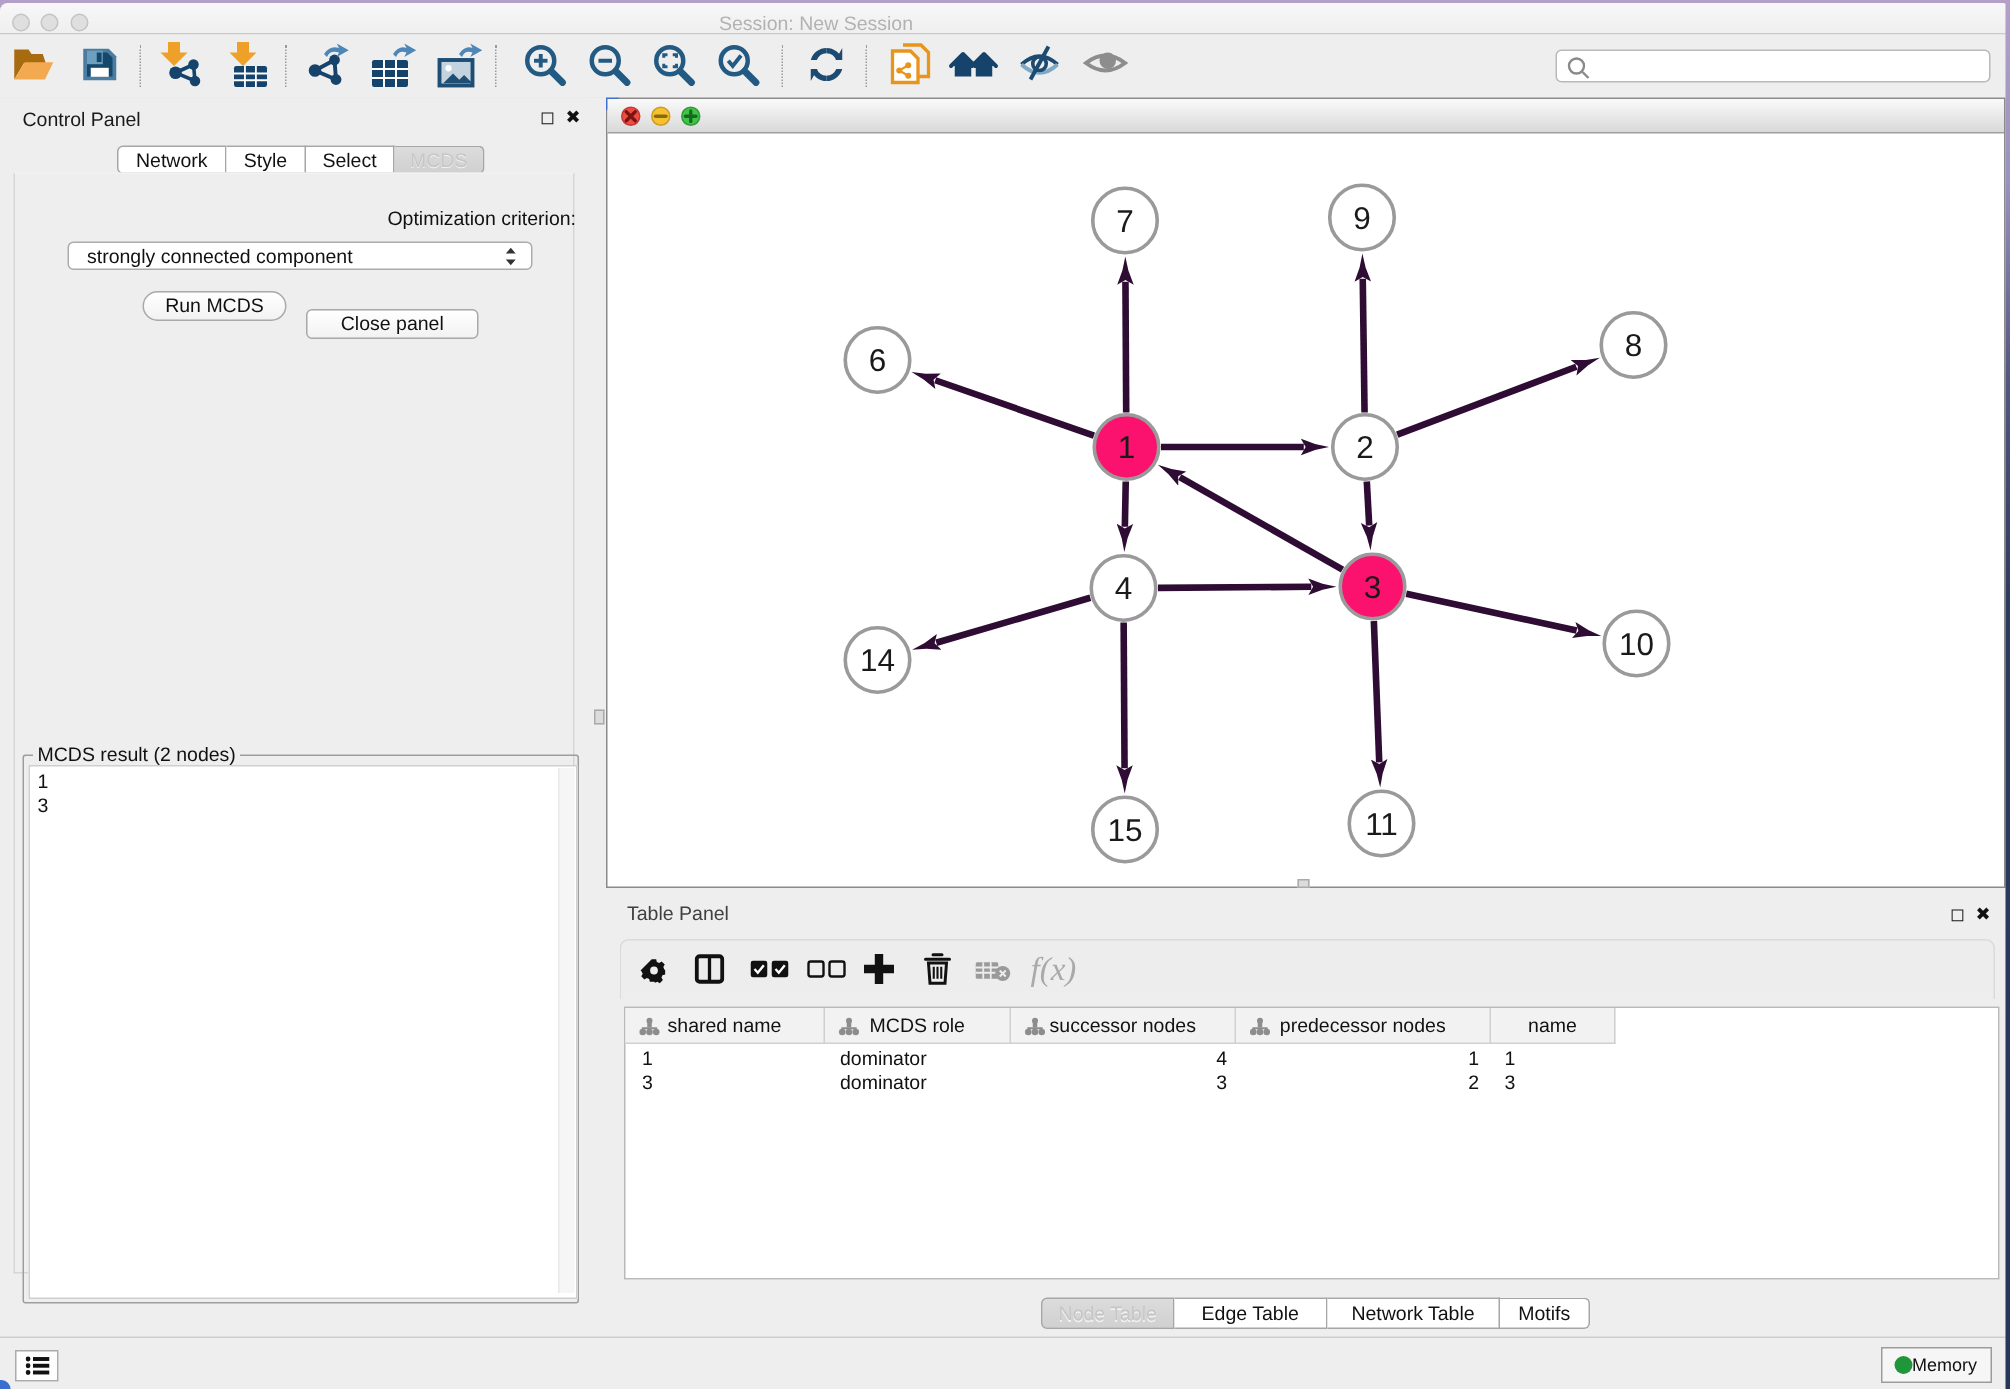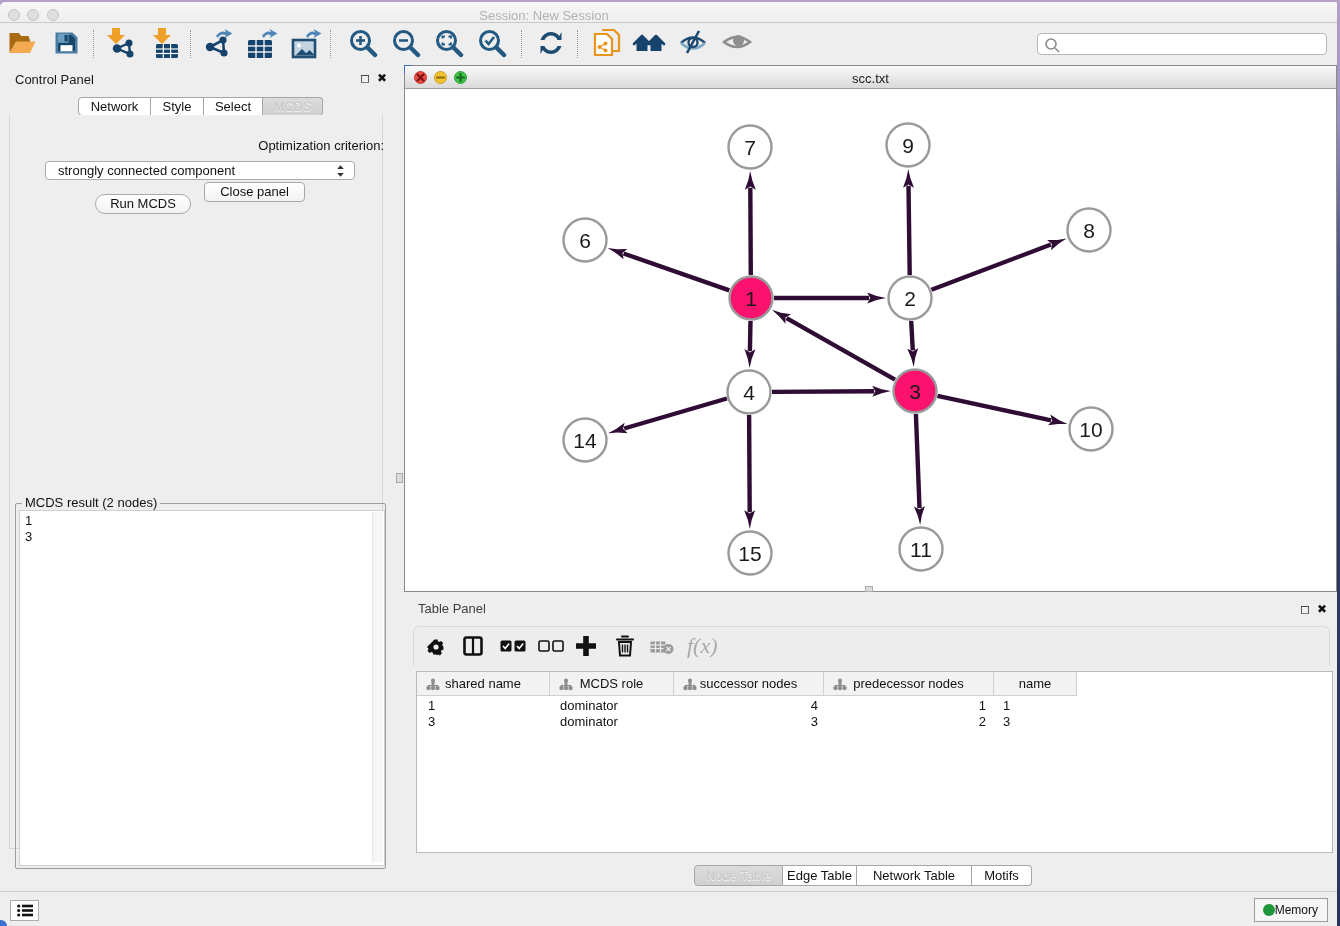--- a/index.html
+++ b/index.html
@@ -242,21 +242,21 @@
   </div>
   <div id="cpContent" class="abs">
     <div id="optLabel" class="abs">Optimization criterion:</div>
     <div id="combo" class="abs">strongly connected component
       <svg width="9" height="14" style="position:absolute; right:9px; top:2px;" viewBox="0 0 9 14">
         <path d="M1.2 5 L4.5 1.2 L7.8 5 Z" fill="#333"></path>
         <path d="M1.2 9 L4.5 12.8 L7.8 9 Z" fill="#333"></path>
       </svg>
     </div>
     <div class="btn" style="left:85px; top:78px; width:96px;border-radius:10px;">Run MCDS</div>
-    <div class="btn" style="left:194px; top:66px; width:101px;">Close panel</div>
+    <div class="btn" style="left:194px; top:90px; width:115px;">Close panel</div>
     <div id="grpBox" class="abs"></div>
     <div id="grpLbl" class="abs">MCDS result (2 nodes)</div>
     <div id="grpWhite" class="abs">
       <div style="position:absolute; left:5px; top:2px; font-size:13px; line-height:16px; color:#111;">1<br>3</div>
       <div id="grpScroll"></div>
     </div>
   </div>
 </div>
 
 <div id="sccWin" class="abs">
@@ -266,21 +266,20 @@
   <div id="sccTitle" class="abs">
     <div class="mac" style="left:9px; background:#ef4c43; border:1px solid #c43a33;"></div>
     <div class="mac" style="left:29px; background:#f6c22f; border:1px solid #cf9c22;"></div>
     <div class="mac" style="left:49px; background:#3fc447; border:1px solid #2f9e38;"></div>
     <svg class="abs" width="73" height="13" style="left:9px; top:5px;" viewBox="0 0 73 13">
       <path d="M3.5 3.5 L9.5 9.5 M9.5 3.5 L3.5 9.5" stroke="#7a1410" stroke-width="2.2" stroke-linecap="round"></path>
       <line x1="23" y1="6.5" x2="30" y2="6.5" stroke="#8a6a10" stroke-width="2.2" stroke-linecap="round"></line>
       <line x1="43" y1="6.5" x2="50" y2="6.5" stroke="#17691d" stroke-width="2.2" stroke-linecap="round"></line>
       <line x1="46.5" y1="3" x2="46.5" y2="10" stroke="#17691d" stroke-width="2.2" stroke-linecap="round"></line>
     </svg>
-    <div id="sccName" class="abs">scc.txt</div>
   </div>
   <svg class="abs" width="931" height="502" style="left:0; top:24px;" viewBox="405 89 931 502">
     <g>
     <defs>
       <marker id="arr" viewBox="0 0 19 12" refX="2" refY="6" markerWidth="19" markerHeight="12" orient="auto-start-reverse" markerUnits="userSpaceOnUse">
         <path d="M0 0.5 L9.5 4.0 L18.8 6 L9.5 8.0 L0 11.5 L3.2 6 Z" fill="#2e0c34"></path>
       </marker>
     </defs>
     <g stroke="#2e0c34" stroke-width="4.4" marker-end="url(#arr)">
       <line x1="750.8" y1="274.0" x2="750.3" y2="186.8"></line>
@@ -421,21 +420,21 @@
     <div class="td" style="left:407px; top:26px; width:162px; text-align:right;">1</div>
     <div class="td" style="left:586px; top:26px;">1</div>
     <div class="td" style="left:11px; top:42px;">3</div>
     <div class="td" style="left:143px; top:42px;">dominator</div>
     <div class="td" style="left:257px; top:42px; width:144px; text-align:right;">3</div>
     <div class="td" style="left:407px; top:42px; width:162px; text-align:right;">2</div>
     <div class="td" style="left:586px; top:42px;">3</div>
   </div>
   <div class="tabrow2" style="left:290px; top:269px;">
     <div class="tab first sel" style="height:21px; line-height:20px; width:89px; padding:0;">Node Table</div>
-    <div class="tab" style="height:21px; line-height:20px; width:74px; padding:0;">Edge Table</div>
+    <div class="tab" style="height:21px; line-height:20px; width:102px; padding:0;">Edge Table</div>
     <div class="tab" style="height:21px; line-height:20px; width:115px; padding:0;">Network Table</div>
     <div class="tab last" style="height:21px; line-height:20px; width:60px; padding:0;">Motifs</div>
   </div>
 </div>
 
 <div class="abs" style="left:396px; top:473px; width:7px; height:10px; background:#dcdcdc; border:1px solid #aaa;"></div>
 <div class="abs" style="left:865px; top:586px; width:8px; height:6px; background:#dcdcdc; border:1px solid #aaa;"></div>
 <div id="status" class="abs">
   <div class="abs" style="left:10px; top:8px; width:29px; height:21px; background:#fdfdfd; border:1px solid #ababab;">
     <svg width="16" height="13" style="position:absolute; left:6px; top:3px;" viewBox="0 0 16 13">

